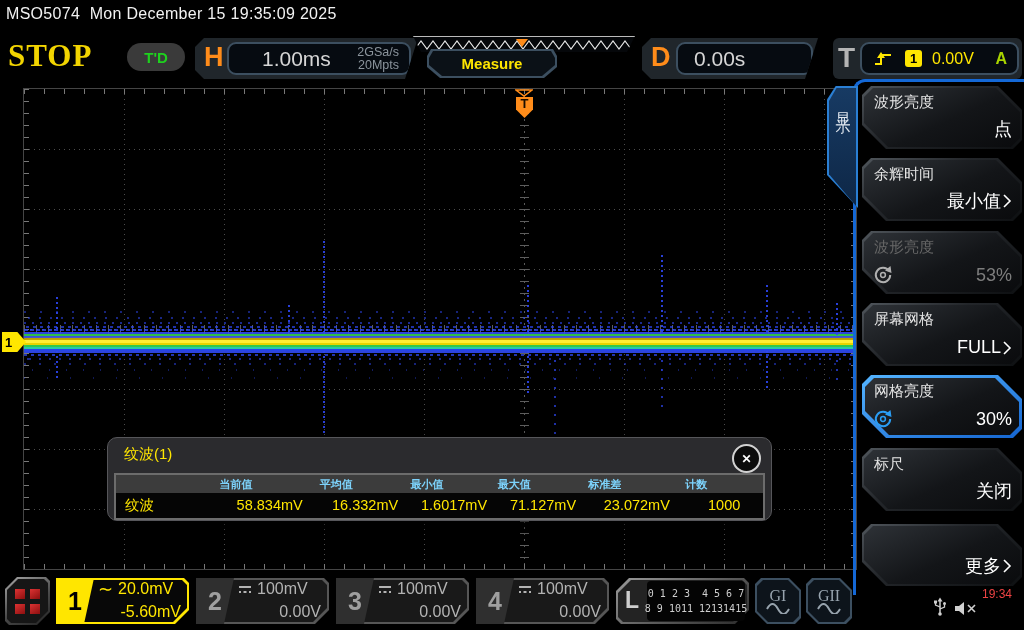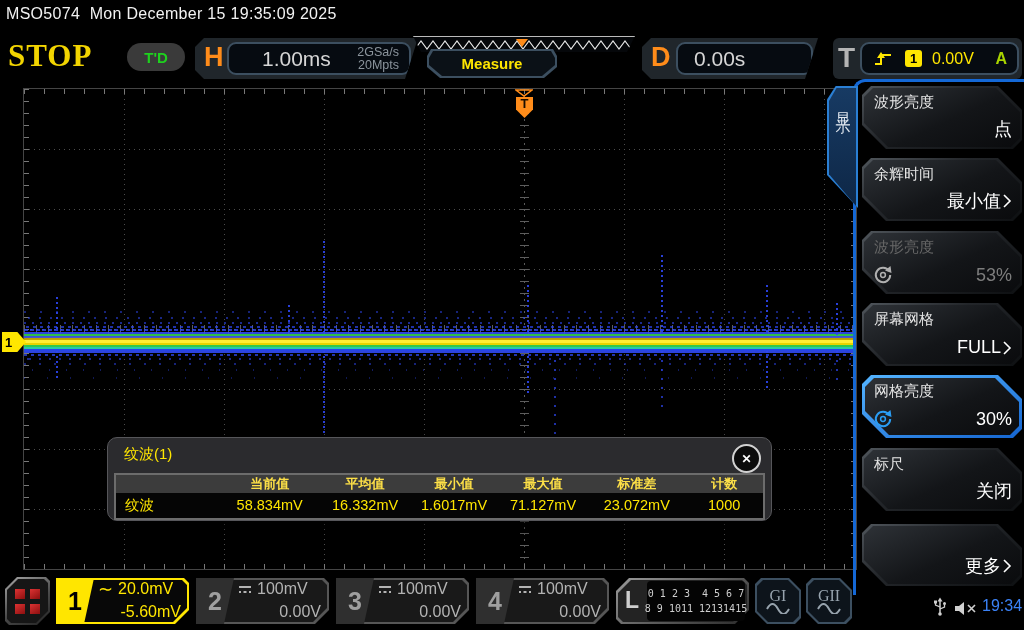--- a/index.html
+++ b/index.html
@@ -75,21 +75,21 @@
   .knob{position:absolute;left:11px;bottom:9px;}
   
   .popup{position:absolute;left:107px;top:437px;width:663px;height:82px;background:#2b2b2e;border:1px solid #56565a;
       border-radius:10px;box-shadow:0 5px 16px rgba(0,0,0,.65);z-index:6;}
   .popup .ptitle{position:absolute;left:16px;top:7px;font-size:15px;color:#ffe600;}
   .pclose{position:absolute;right:10px;top:6px;width:25px;height:25px;border-radius:50%;border:2px solid #d2d2d2;
       background:#0b0b0b;color:#fff;font-size:12px;font-weight:bold;display:flex;align-items:center;justify-content:center;}
   .mtable{position:absolute;left:6px;right:6px;top:35px;height:43px;border:2px solid #6c6c6c;background:#050505;}
   .mhead{display:grid;grid-template-columns:16% 15.5% 14% 13.5% 14% 15% 12%;height:18px;background:#3c3c3c;
       align-items:center;}
-  .mhead span{font-size:13px;font-weight:bold;color:#fde047;text-align:center;}
+  .mhead span{font-size:11px;font-weight:bold;color:#7dd3fc;text-align:left;}
   .mrow{display:grid;grid-template-columns:16% 15.5% 14% 13.5% 14% 15% 12%;height:24px;align-items:center;}
   .mrow span{font-size:14.5px;color:#ffe600;text-align:center;}
   .mrow .nm{text-align:left;padding-left:9px;}
   
   .bottombar{position:absolute;left:0;top:575px;width:1024px;height:55px;background:#000;}
   .menubtn{position:absolute;left:5px;top:2px;width:45px;height:48px;}
   .menubtn .edge{position:absolute;inset:0;background:linear-gradient(150deg,#a8a8a8,#4a4a4a 55%,#222);
       clip-path:polygon(12px 0,calc(100% - 4px) 0,100% 4px,100% calc(100% - 13px),calc(100% - 13px) 100%,4px 100%,0 calc(100% - 4px),0 12px);}
   .menubtn .in{position:absolute;inset:2px;background:#161616;
       clip-path:polygon(11px 0,calc(100% - 4px) 0,100% 4px,100% calc(100% - 12px),calc(100% - 12px) 100%,4px 100%,0 calc(100% - 4px),0 11px);
@@ -114,21 +114,21 @@
   .ldig{position:absolute;left:31px;top:3px;bottom:3px;right:4px;background:#040404;border-radius:4px;
       display:flex;flex-direction:column;justify-content:center;align-items:center;}
   .ldig div{font-family:"DejaVu Sans Mono",monospace;font-size:10px;line-height:15px;color:#cfcfcf;white-space:pre;}
   .gbox{position:absolute;top:3px;width:46px;height:46px;}
   .gbox .edge{position:absolute;inset:0;background:#3c4f60;
       clip-path:polygon(6px 0,calc(100% - 12px) 0,100% 12px,100% calc(100% - 6px),calc(100% - 6px) 100%,12px 100%,0 calc(100% - 12px),0 6px);}
   .gbox .in{position:absolute;inset:2px;background:#0d141b;
       clip-path:polygon(6px 0,calc(100% - 11px) 0,100% 11px,100% calc(100% - 6px),calc(100% - 6px) 100%,11px 100%,0 calc(100% - 11px),0 6px);
       display:flex;flex-direction:column;align-items:center;justify-content:center;gap:0;}
   .gbox .glbl{font-family:"Liberation Serif",serif;font-size:16px;color:#97a3ad;line-height:15px;}
-  .stat-time{position:absolute;left:982px;top:22px;font-size:16px;color:#3b82f6;}
+  .stat-time{position:absolute;left:982px;top:12px;font-size:12px;color:#ef4444;}
   .usb{position:absolute;left:933px;top:22px;}
   .spk{position:absolute;left:954px;top:26px;}
 </style>
 </head>
 <body>
 
 <div class="stage">
 
   <div class="topbar">
     <span class="title">MSO5074  Mon December 15 19:35:09 2025</span>

